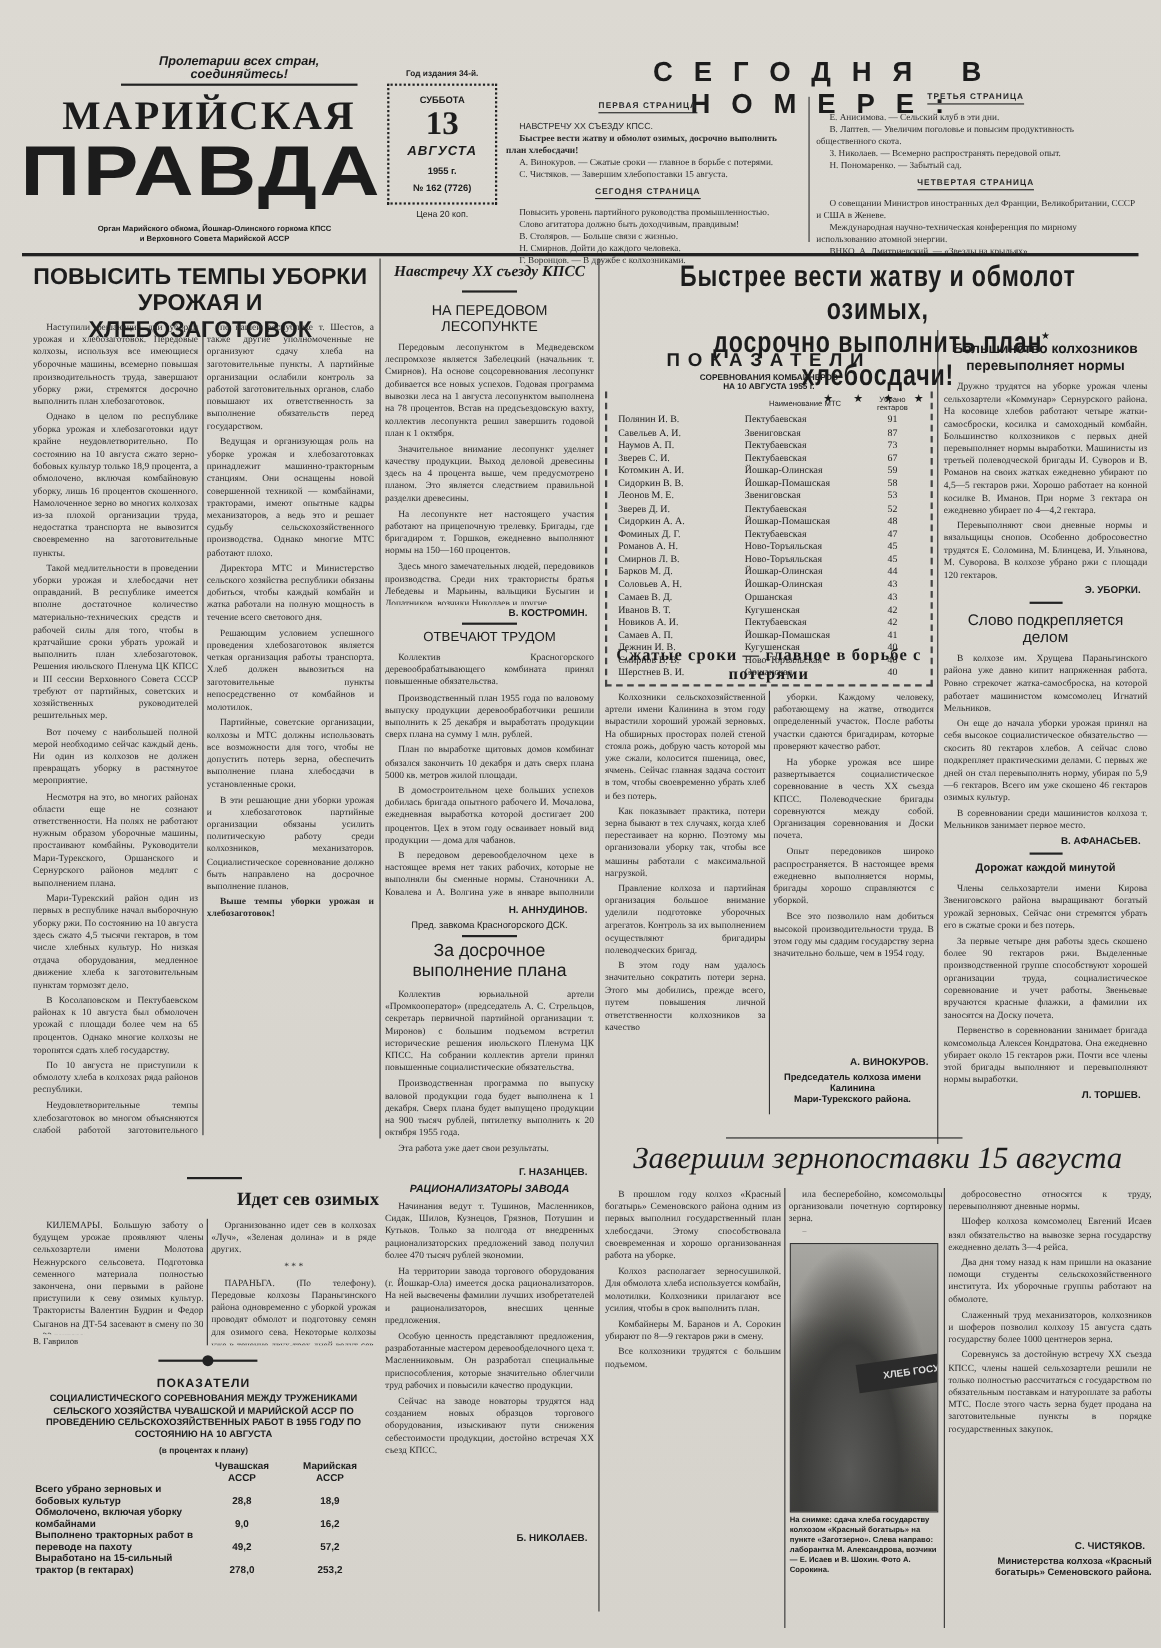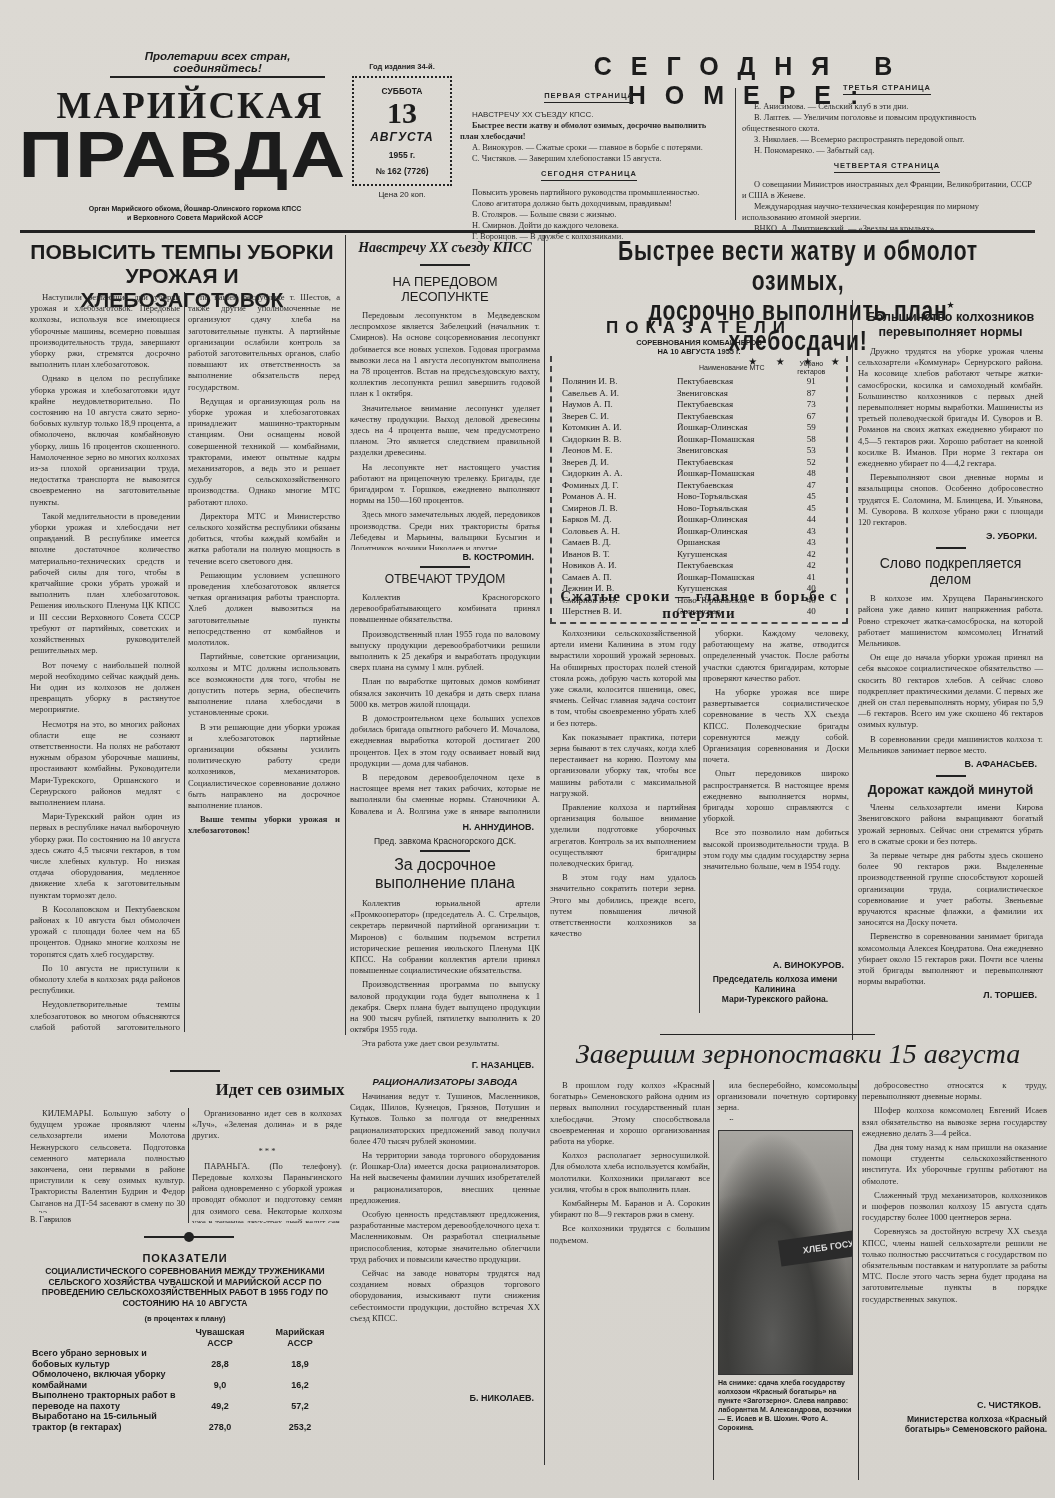--- a/index.html
+++ b/index.html
@@ -339,21 +339,21 @@
   <div class="sig">Э. УБОРКИ.</div>
   <div class="short-rule" style="width:30px; margin:6px auto;"></div>
   <div class="h-sans" style="font-weight:normal; font-size:14px; line-height:16px;">Слово подкрепляется делом</div>
   <div class="body-text" style="margin-top:6px;">
     <p>В колхозе им. Хрущева Параньгинского района уже давно кипит напряженная работа. Ровно стрекочет жатка-самосброска, на которой работает машинистом комсомолец Игнатий Мельников.</p>
       <p>Он еще до начала уборки урожая принял на себя высокое социалистическое обязательство — скосить 80 гектаров хлебов. А сейчас слово подкрепляет практическими делами. С первых же дней он стал перевыполнять норму, убирая по 5,9—6 гектаров. Всего им уже скошено 46 гектаров озимых культур.</p>
     <p>В соревновании среди машинистов колхоза т. Мельников занимает первое место.</p>
   </div>
   <div class="sig">В. АФАНАСЬЕВ.</div>
   <div class="short-rule" style="width:30px; margin:6px auto;"></div>
-  <div class="h-sans" style="font-size:13px; line-height:13px;">Дорожат каждой минутой</div>
+  <div class="h-sans" style="font-size:10px; line-height:13px;">Дорожат каждой минутой</div>
   <div class="body-text" style="margin-top:6px;">
     <p>Члены сельхозартели имени Кирова Звениговского района выращивают богатый урожай зерновых. Сейчас они стремятся убрать его в сжатые сроки и без потерь.</p>
       <p>За первые четыре дня работы здесь скошено более 90 гектаров ржи. Выделенные производственной группе способствуют хорошей организации труда, социалистическое соревнование и учет работы. Звеньевые вручаются красные флажки, а фамилии их заносятся на Доску почета.</p>
     <p>Первенство в соревновании занимает бригада комсомольца Алексея Кондратова. Она ежедневно убирает около 15 гектаров ржи. Почти все члены этой бригады выполняют и перевыполняют нормы выработки.</p>
   </div>
   <div class="sig">Л. ТОРШЕВ.</div>
 </div>
 
 <div class="hrule" style="left:660px; top:1034px; width:215px; height:1px;"></div>
 <div class="abs" style="left:548px; top:1038px; width:500px; font-family:'Liberation Serif',serif; font-style:italic; font-size:28px; text-align:center;">Завершим зернопоставки 15 августа</div>

